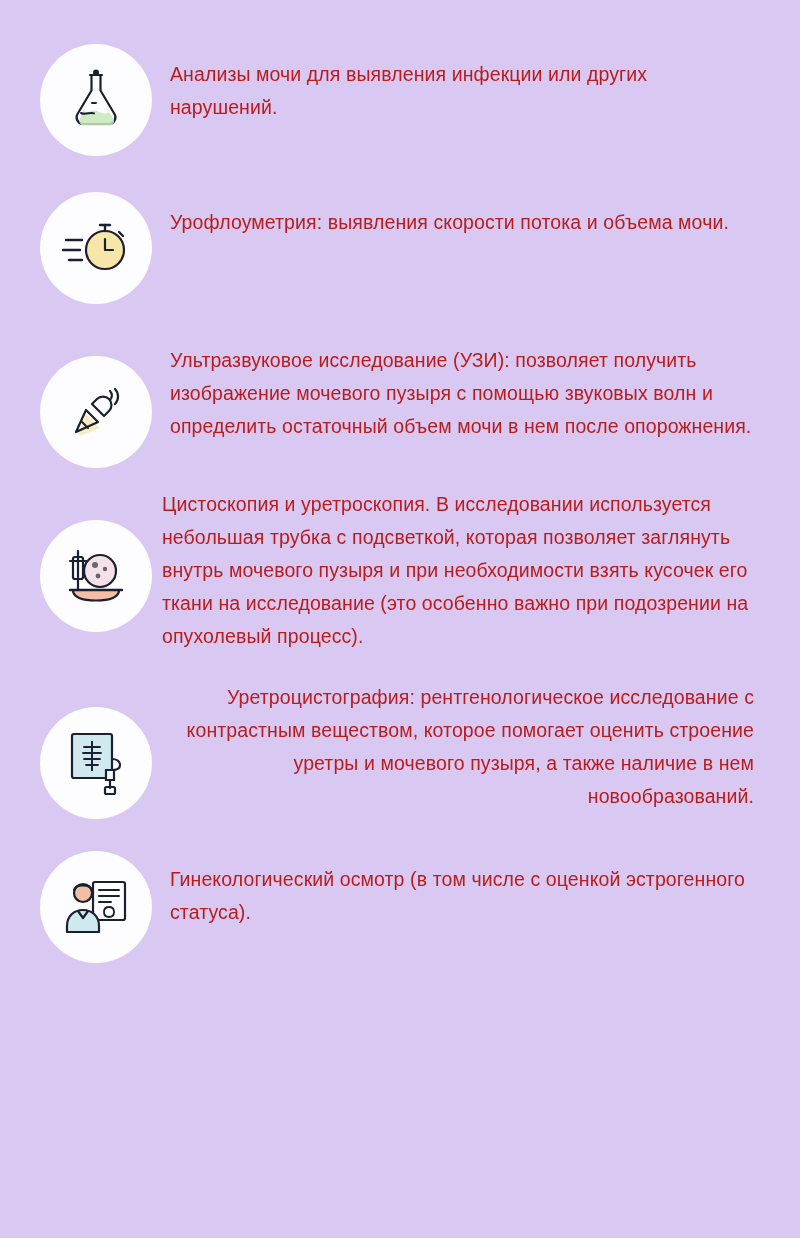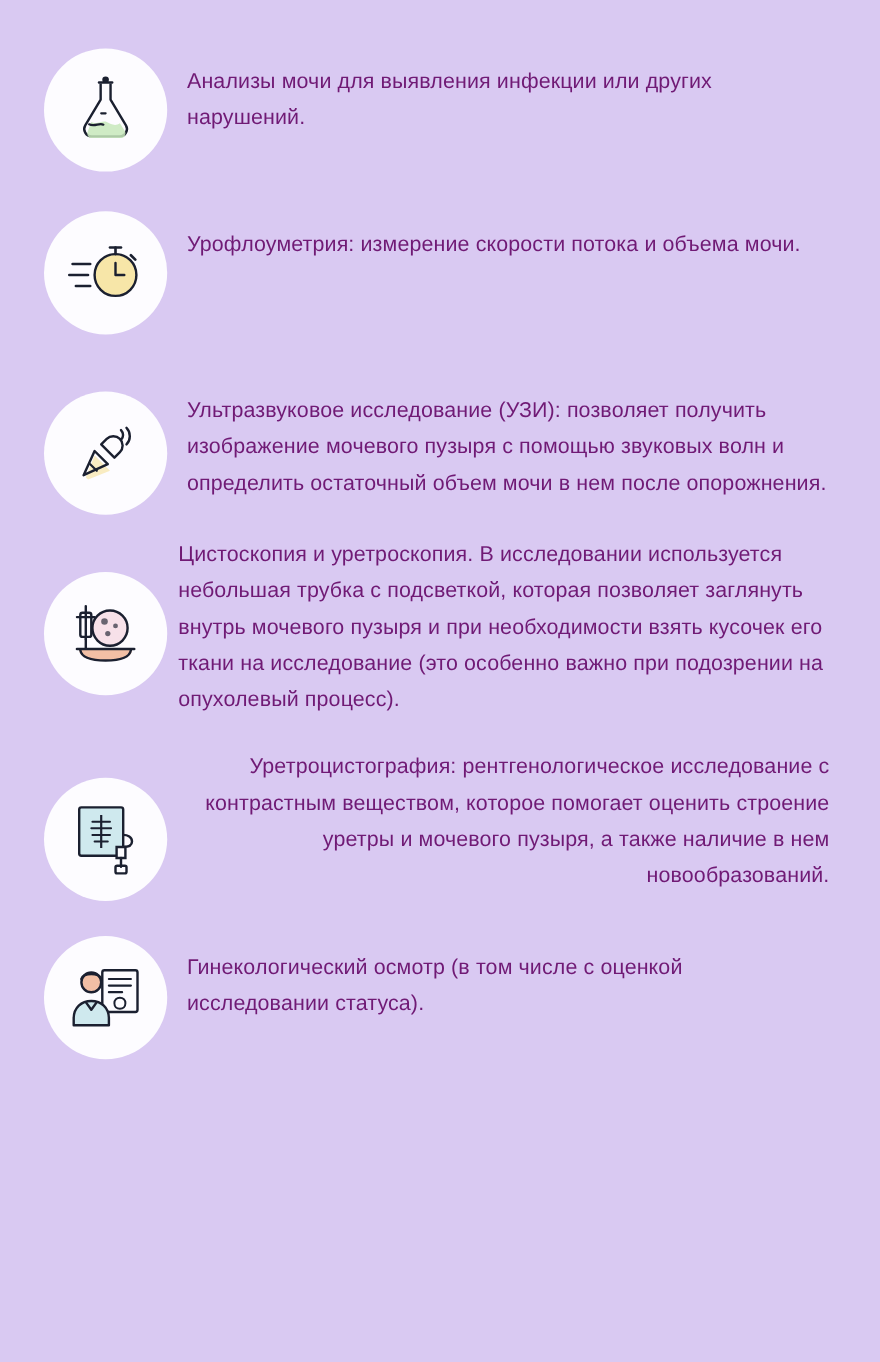--- a/index.html
+++ b/index.html
@@ -38,31 +38,31 @@
     background: #fdfcff;
     display: flex;
     align-items: center;
     justify-content: center;
   }
   .icon-wrap svg {
     display: block;
   }
   .item-text {
     flex: 1 1 auto;
-    color: #701a75;
+    color: #b91c1c;
     font-size: 19.5px;
     line-height: 33px;
     letter-spacing: 0.1px;
     padding-top: 14px;
     padding-right: 6px;
   }
   
   .item-0 { margin-top: 14px; }
   .item-1 { margin-top: 36px; }
-  .item-2 { margin-top: 32px; align-items: center; }
+  .item-2 { margin-top: 32px; }
   .item-3 { margin-top: 18px; gap: 10px; }
   .item-4 { margin-top: 22px; }
   .item-5 { margin-top: 30px; }
   .item-6 { margin-top: 36px; }
 
   .item-0 .icon-wrap { margin-top: 0; }
   .item-2 .item-text { padding-top: 8px; }
   .item-3 .item-text { padding-top: 2px; }
   .item-4 .item-text { padding-top: 6px; text-align: right; }
   .item-6 .item-text { padding-top: 14px; }
@@ -100,21 +100,21 @@
           <circle cx="44" cy="32" r="19" stroke="#1b2030" stroke-width="2.2"></circle>
           <path d="M44 21v11h8" stroke="#1b2030" stroke-width="2.2" stroke-linecap="round" stroke-linejoin="round"></path>
           <path d="M39 7h10" stroke="#1b2030" stroke-width="2.4" stroke-linecap="round"></path>
           <path d="M44 7v6" stroke="#1b2030" stroke-width="2.4" stroke-linecap="round"></path>
           <path d="M58 14l4 4" stroke="#1b2030" stroke-width="2.4" stroke-linecap="round"></path>
           <path d="M5 22h16" stroke="#1b2030" stroke-width="2.4" stroke-linecap="round"></path>
           <path d="M2 32h17" stroke="#1b2030" stroke-width="2.4" stroke-linecap="round"></path>
           <path d="M8 42h13" stroke="#1b2030" stroke-width="2.4" stroke-linecap="round"></path>
         </svg>
       </div>
-      <div class="item-text">Урофлоуметрия: измерение скорости потока и объема мочи.</div>
+      <div class="item-text">Урофлоуметрия: выявления скорости потока и объема мочи.</div>
     </div>
 
     <div class="item item-2">
       <div class="icon-wrap">
         <svg width="64" height="64" viewBox="0 0 64 64" fill="none">
           <path d="M14 54l8-20 14 14-20 8-2-2z" fill="#f7e6a8" opacity="0.7"></path>
           <path d="M12 52l10-22 12 12-22 10z" stroke="#1b2030" stroke-width="2.2" stroke-linejoin="round"></path>
           <path d="M28 24l12 12 5-5c3.3-3.3 3.3-8.7 0-12s-8.7-3.3-12 0l-5 5z" stroke="#1b2030" stroke-width="2.2" stroke-linejoin="round"></path>
           <path d="M46 20c2.5-2.5 2.5-6.5 0-9" stroke="#1b2030" stroke-width="2.2" stroke-linecap="round"></path>
           <path d="M51 24c4-4 4-11 0-15" stroke="#1b2030" stroke-width="2.2" stroke-linecap="round"></path>
@@ -165,18 +165,18 @@
         <svg width="66" height="62" viewBox="0 0 66 62" fill="none">
           <rect x="30" y="6" width="32" height="38" rx="2" fill="#fdfcff" stroke="#1b2030" stroke-width="2.2"></rect>
           <path d="M36 14h20M36 20h20M36 26h12" stroke="#1b2030" stroke-width="2" stroke-linecap="round"></path>
           <path d="M46 31c3 0 5 2 5 5s-2 5-5 5-5-2-5-5 2-5 5-5z" stroke="#1b2030" stroke-width="1.8"></path>
           <circle cx="20" cy="17" r="9" fill="#f2bfa5" stroke="#1b2030" stroke-width="2.2"></circle>
           <path d="M11 14c2-6 16-6 18 0" stroke="#1b2030" stroke-width="2.2" stroke-linecap="round"></path>
           <path d="M4 50c0-10 7-16 16-16s16 6 16 16v6H4v-6z" fill="#cfe9ee" stroke="#1b2030" stroke-width="2.2" stroke-linejoin="round"></path>
           <path d="M15 35l5 7 5-7" stroke="#1b2030" stroke-width="2.2" stroke-linejoin="round"></path>
         </svg>
       </div>
-      <div class="item-text">Гинекологический осмотр (в том числе с оценкой исследовании статуса).</div>
+      <div class="item-text">Гинекологический осмотр (в том числе с оценкой эстрогенного статуса).</div>
     </div>
 
 
   </div>
 </div>
 
 </body></html>

